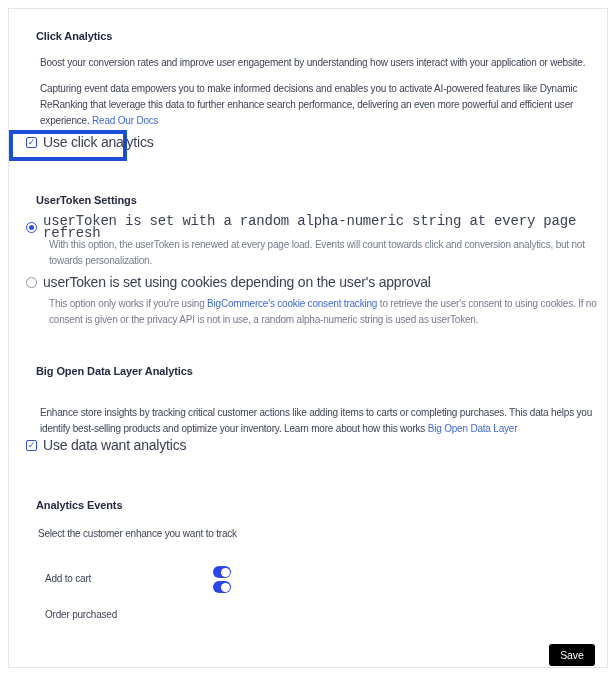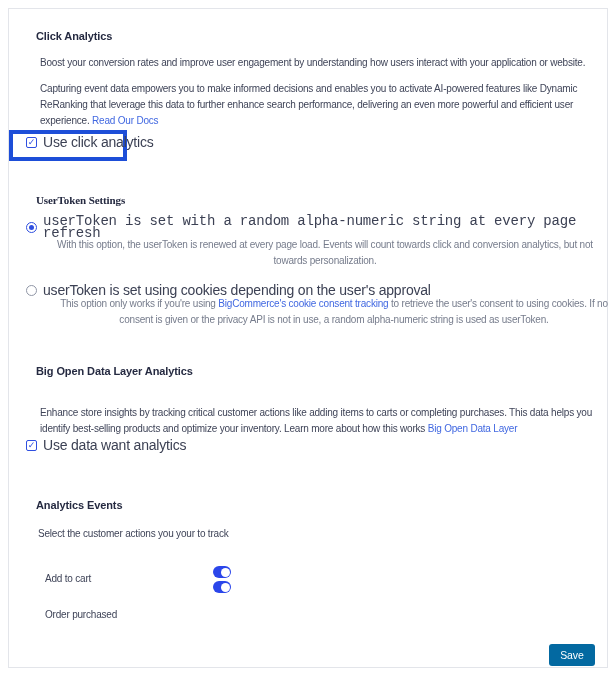--- a/index.html
+++ b/index.html
@@ -13,21 +13,21 @@
     border:1px solid #e3e5ea;background:#ffffff;box-sizing:border-box;
   }
   .h{
     position:absolute;font-size:11px;font-weight:700;color:#252a41;
     letter-spacing:-0.1px;margin:14px;
   }
   .body{
     position:absolute;font-size:10px;letter-spacing:-0.2px;line-height:16px;
     color:#3f4458;margin:8px;
   }
-  .sub{color:#767c8c;text-align:center;}
+  .sub{color:#767c8c;}
   .link{color:#4168e1;text-decoration:none;cursor:pointer;}
   .row{
     position:absolute;display:flex;align-items:center;gap:6px;
   }
   .row .lbl{font-size:14px;letter-spacing:-0.2px;color:#3c4154;line-height:12px;}
   .checkbox{
     width:11px;height:11px;box-sizing:border-box;border:1.5px solid #2f4fe0;
     border-radius:2px;background:#fff;display:flex;align-items:center;
     justify-content:center;flex:0 0 auto;cursor:pointer;
   }
@@ -52,21 +52,21 @@
   .toggle{
     position:absolute;width:18px;height:12px;border-radius:6px;
     background:#2b46ea;cursor:pointer;
   }
   .toggle .knob{
     position:absolute;top:1.5px;left:8px;width:9px;height:9px;
     border-radius:50%;background:#fff;
   }
   .save{
     position:absolute;left:549px;top:644px;width:46px;height:22px;
-    background:#0369a1;color:#ffffff;font-size:10.5px;letter-spacing:-0.1px;
+    background:#000000;color:#ffffff;font-size:10.5px;letter-spacing:-0.1px;
     border:none;border-radius:3px;font-family:inherit;cursor:pointer;
     display:flex;align-items:center;justify-content:center;
   }
 </style>
 </head>
 <body>
 
 <div class="panel"></div>
 
 <h2 class="h" style="left:22px;top:16px;">Click Analytics</h2>
@@ -77,52 +77,52 @@
 
 <div class="annotation"></div>
 
 <label class="row" style="left:26px;top:136px;z-index:6;">
   <span class="checkbox">
     <span class="checkmark">✓</span>
   </span>
   <span class="lbl">Use click analytics</span>
 </label>
 
-<h2 class="h" style="left:22px;top:180px;font-family:Liberation Serif, serif;">UserToken Settings</h2>
+<h2 class="h" style="left:22px;top:180px;">UserToken Settings</h2>
 
 <label class="row" style="left:26px;top:215px;font-family:Liberation Mono, monospace;">
   <span class="radio sel">
     <span class="dot"></span>
   </span>
   <span class="lbl">userToken is set with a random alpha-numeric string at every page refresh</span>
 </label>
 
 <p class="body sub" style="left:41px;top:229px;width:552px;">With this option, the userToken is renewed at every page load. Events will count towards click and conversion analytics, but not towards personalization.</p>
 
-<label class="row" style="left:26px;top:284px;">
+<label class="row" style="left:26px;top:276px;">
   <span class="radio unsel"></span>
   <span class="lbl">userToken is set using cookies depending on the user's approval</span>
 </label>
 
-<p class="body sub" style="left:50px;top:288px;width:552px;"><span>This option only works if you're using </span><a class="link">BigCommerce's cookie consent tracking</a><span> to retrieve the user's consent to using cookies. If no consent is given or the privacy API is not in use, a random alpha-numeric string is used as userToken.</span></p>
+<p class="body sub" style="left:41px;top:288px;width:552px;"><span>This option only works if you're using </span><a class="link">BigCommerce's cookie consent tracking</a><span> to retrieve the user's consent to using cookies. If no consent is given or the privacy API is not in use, a random alpha-numeric string is used as userToken.</span></p>
 
 <h2 class="h" style="left:22px;top:351px;">Big Open Data Layer Analytics</h2>
 
 <p class="body" style="left:32px;top:397px;width:566px;"><span>Enhance store insights by tracking critical customer actions like adding items to carts or completing purchases. This data helps you identify best-selling products and optimize your inventory. Learn more about how this works </span><a class="link">Big Open Data Layer</a></p>
 
 <label class="row" style="left:26px;top:439px;">
   <span class="checkbox">
     <span class="checkmark">✓</span>
   </span>
   <span class="lbl">Use data want analytics</span>
 </label>
 
 <h2 class="h" style="left:22px;top:485px;">Analytics Events</h2>
 
-<p class="body" style="left:30px;top:518px;width:560px;">Select the customer actions you your to track</p>
+<p class="body" style="left:30px;top:518px;width:560px;">Select the customer enhance you want to track</p>
 
 <span class="body" style="left:37px;top:564px;line-height:13px;">Add to cart</span>
 <div class="toggle" style="left:213px;top:566px;">
   <span class="knob"></span>
 </div>
 
 <span class="body" style="left:37px;top:600px;line-height:13px;">Order purchased</span>
 <div class="toggle" style="left:213px;top:581px;">
   <span class="knob"></span>
 </div>

